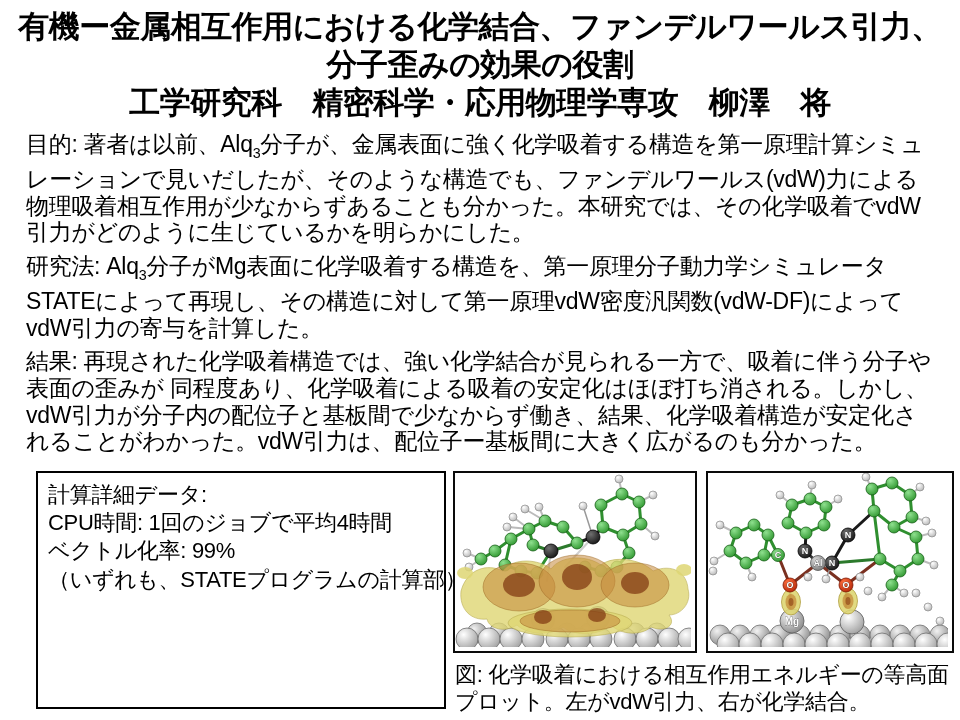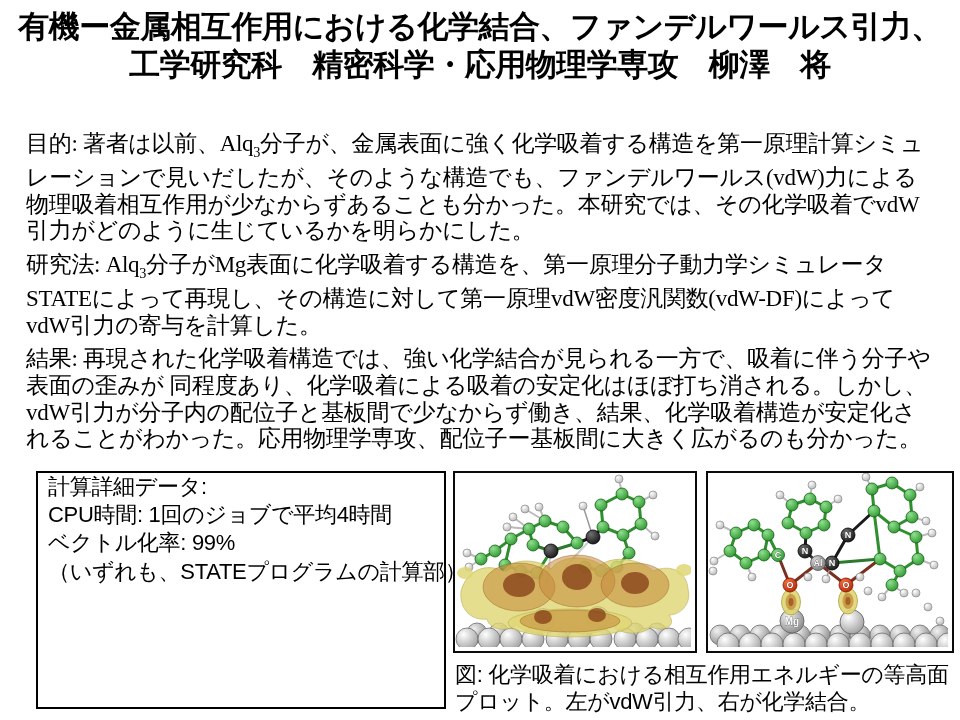--- a/index.html
+++ b/index.html
@@ -3,49 +3,50 @@
 <meta charset="utf-8">
 <style>
   html,body{margin:0;padding:0;background:#ffffff;}
   body{width:960px;height:720px;overflow:hidden;
        font-family:"Liberation Sans","DejaVu Sans",sans-serif;color:#000;}
   .slide{position:relative;width:800px;height:720px;background:#fff;}
   .title-block{position:absolute;top:8px;left:0;width:960px;text-align:center;
                font-weight:bold;font-size:31px;line-height:38px;letter-spacing:-0.5px;}
   .paras{position:absolute;top:131px;left:26px;width:908px;
          font-size:23px;line-height:26.6px;letter-spacing:-0.3px;}
-  .paras p{margin:0 0 7px 0;font-family:Liberation Serif, serif;}
+  .paras p{margin:0 0 7px 0;}
   sub{font-size:0.62em;}
   .details{position:absolute;left:36px;top:471px;width:410px;height:238px;
-           border:2px solid #000;box-sizing:border-box;padding:0 0 0 10px;
+           border:2px solid #000;box-sizing:border-box;padding:8px 0 0 10px;
            font-size:22px;line-height:28.2px;letter-spacing:-0.3px;}
   .details div{white-space:nowrap;}
   .figbox{position:absolute;top:471px;background:#fff;border:2px solid #0a0a0a;}
   #boxL{left:453px;width:240px;height:178px;}
   #boxR{left:706px;width:244px;height:178px;}
   .caption{position:absolute;left:455px;top:661px;width:503px;
            font-size:22px;line-height:27px;letter-spacing:-0.3px;}
   svg{display:block;}
   .atom-label{font-family:"Liberation Sans",sans-serif;font-weight:bold;fill:#fff;
               text-anchor:middle;paint-order:stroke;stroke:#333;stroke-width:0.5px;}
 </style>
 </head>
 <body>
 
 <div class="slide">
 
   <div class="title-block">
     <div>有機ー金属相互作用における化学結合、ファンデルワールス引力、</div>
+    <div>分子歪みの効果の役割</div>
     <div>工学研究科　精密科学・応用物理学専攻　柳澤　将</div>
   </div>
 
   <div class="paras">
     <p><span>目的: 著者は以前、Alq</span><sub>3</sub><span>分子が、金属表面に強く化学吸着する構造を第一原理計算シミュレーションで見いだしたが、そのような構造でも、ファンデルワールス(vdW)力による物理吸着相互作用が少なからずあることも分かった。本研究では、その化学吸着でvdW引力がどのように生じているかを明らかにした。</span></p>
     <p><span>研究法: Alq</span><sub>3</sub><span>分子がMg表面に化学吸着する構造を、第一原理分子動力学シミュレータSTATEによって再現し、その構造に対して第一原理vdW密度汎関数(vdW-DF)によってvdW引力の寄与を計算した。</span></p>
-    <p>結果: 再現された化学吸着構造では、強い化学結合が見られる一方で、吸着に伴う分子や表面の歪みが 同程度あり、化学吸着による吸着の安定化はほぼ打ち消される。しかし、vdW引力が分子内の配位子と基板間で少なからず働き、結果、化学吸着構造が安定化されることがわかった。応用物理学専攻、配位子ー基板間に大きく広がるのも分かった。</p>
+    <p>結果: 再現された化学吸着構造では、強い化学結合が見られる一方で、吸着に伴う分子や表面の歪みが 同程度あり、化学吸着による吸着の安定化はほぼ打ち消される。しかし、vdW引力が分子内の配位子と基板間で少なからず働き、結果、化学吸着構造が安定化されることがわかった。vdW引力は、配位子ー基板間に大きく広がるのも分かった。</p>
   </div>
 
   <div class="details">
     <div>計算詳細データ:</div>
     <div>CPU時間: 1回のジョブで平均4時間</div>
     <div>ベクトル化率: 99%</div>
     <div>（いずれも、STATEプログラムの計算部）</div>
   </div>
 
   <div class="figbox" id="boxL">

